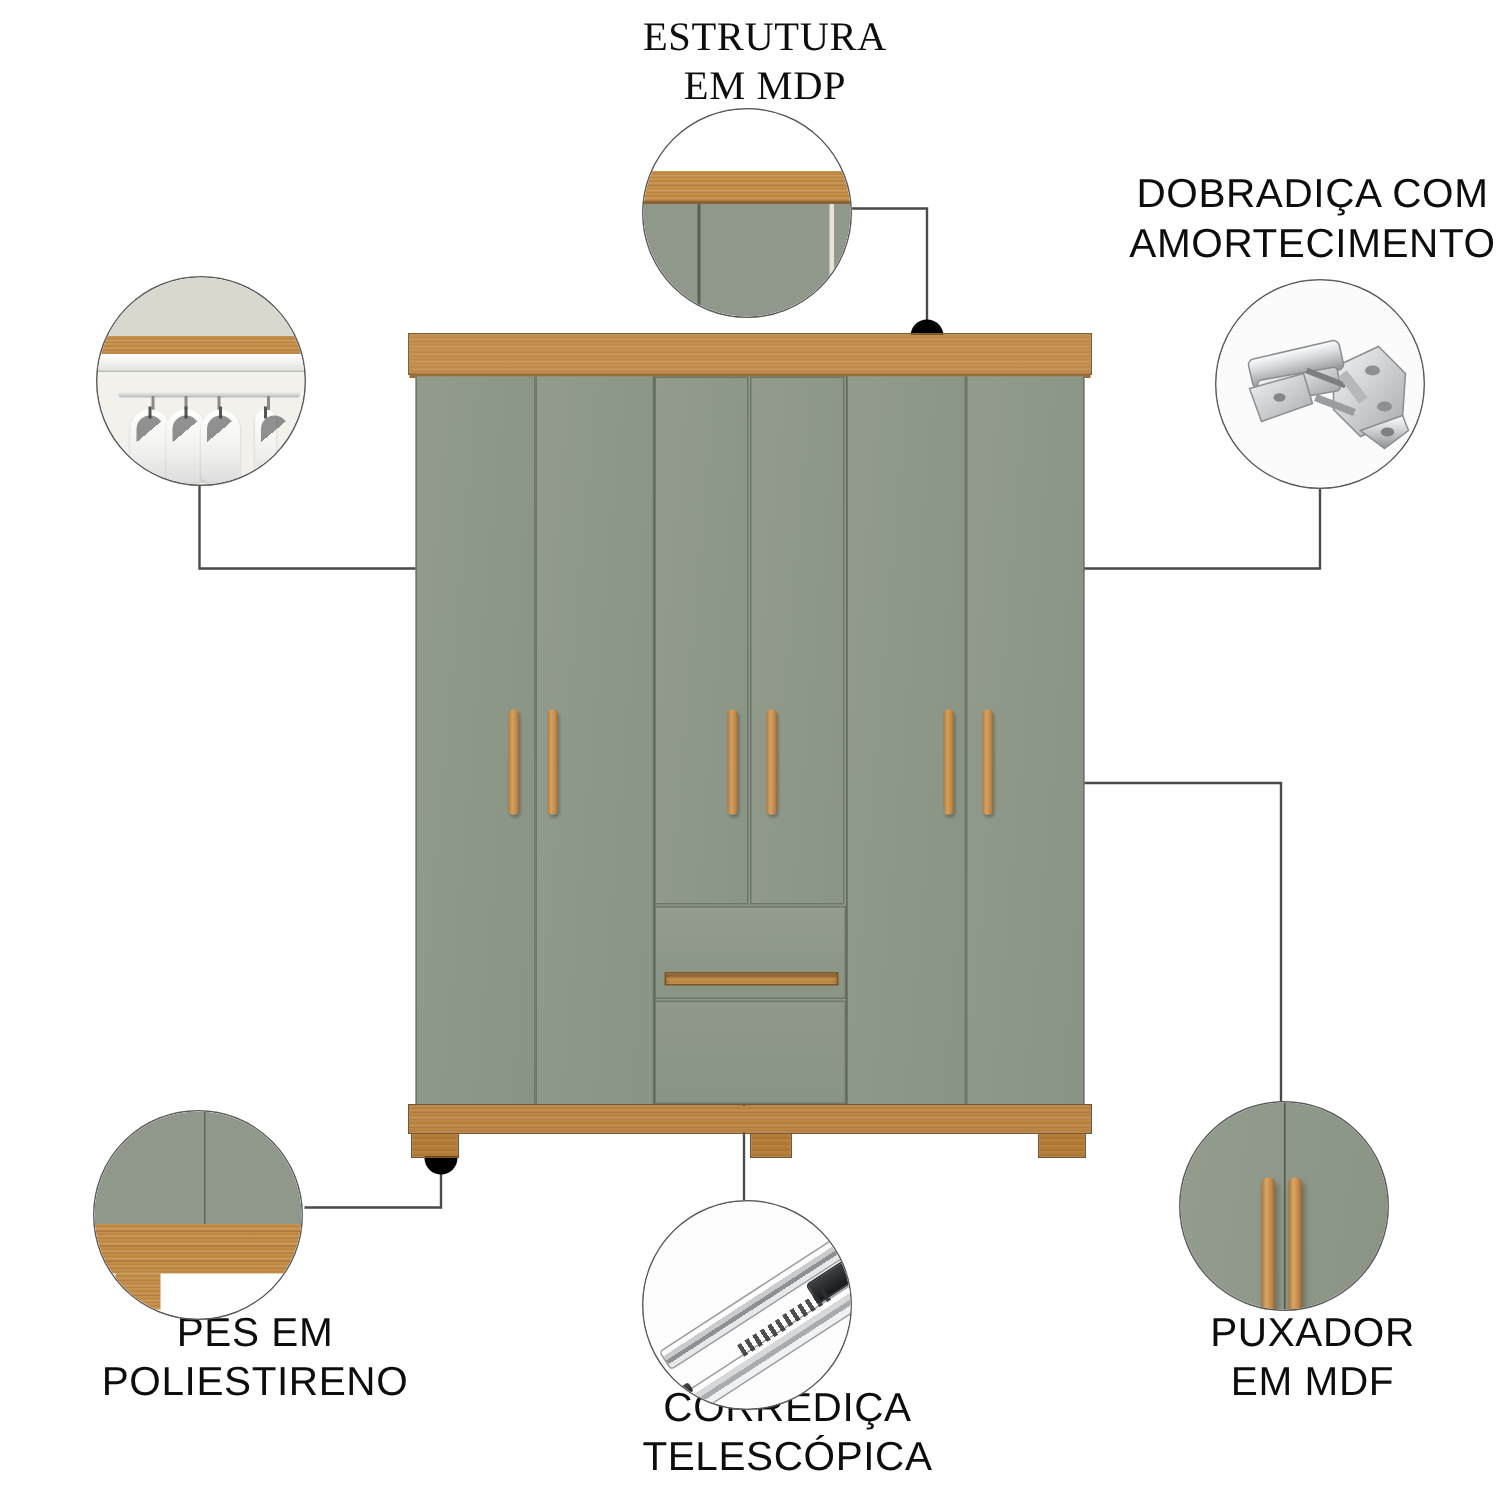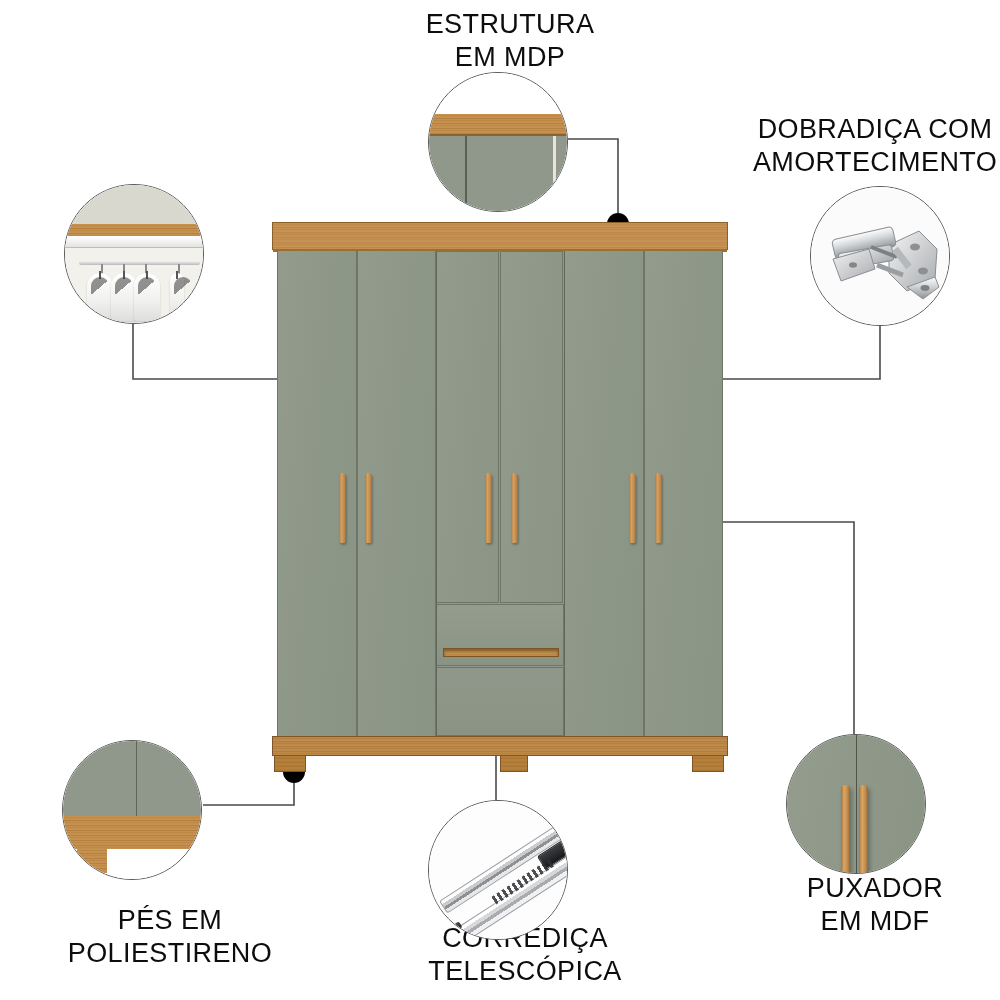--- a/index.html
+++ b/index.html
@@ -16,24 +16,24 @@
     position: absolute;
     color: #0d0d0d;
     font-size: 27px;
     font-weight: 400;
     letter-spacing: 0.4px;
     line-height: 1.22;
     text-align: center;
     white-space: pre-line;
     font-family: "Liberation Sans", sans-serif;
   }
-  .lbl-estrutura { left: 370px; top: 8px;  width: 280px; }
+  .lbl-estrutura { left: 370px; top: 8px;  width: 280px; font-family: Liberation Serif, serif; }
   .lbl-cabideiro { left: 20px;  top: 113px; width: 290px; }
   .lbl-dobradica { left: 730px; top: 113px; width: 290px; }
-  .lbl-pes       { left: 30px;  top: 872px; width: 280px; margin-top: 32px; }
+  .lbl-pes       { left: 30px;  top: 872px; width: 280px; }
   .lbl-corredica { left: 385px; top: 922px; width: 280px; }
   .lbl-puxador   { left: 740px; top: 872px; width: 270px; }
 
   
   #connectors { position:absolute; left:0; top:0; width:1000px; height:1000px; }
 
   
   .circle {
     position: absolute;
     border-radius: 50%;

